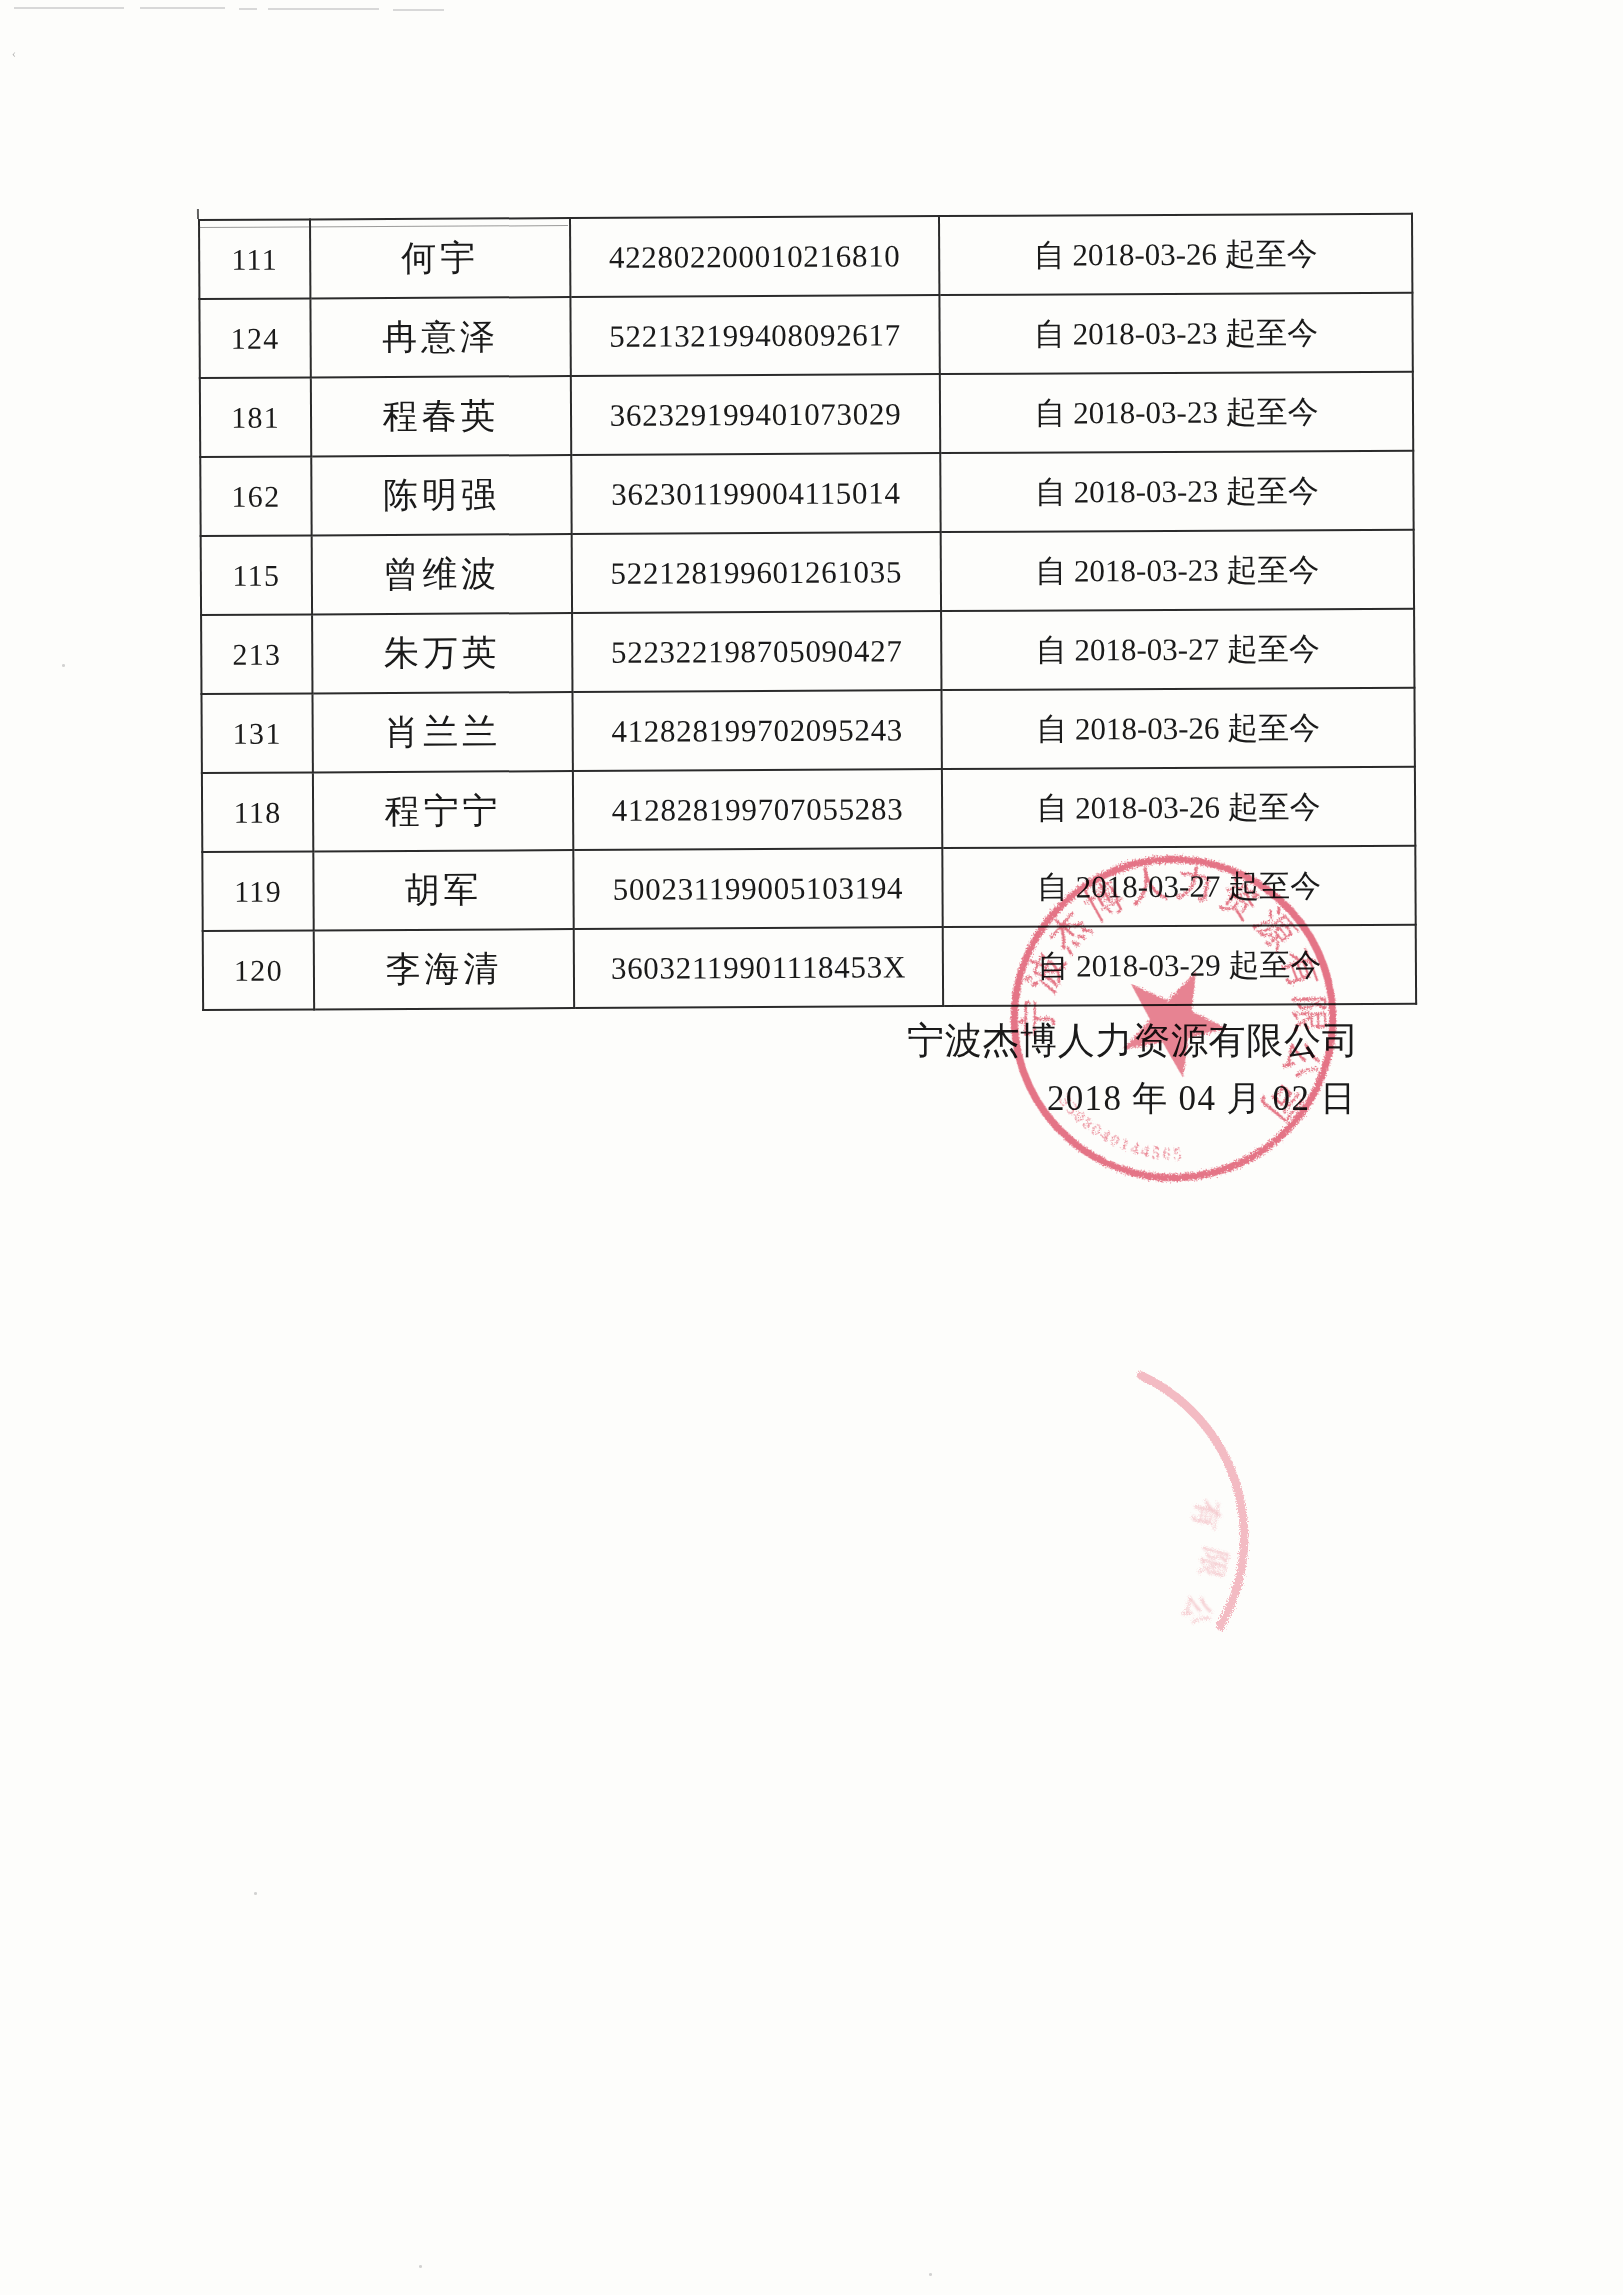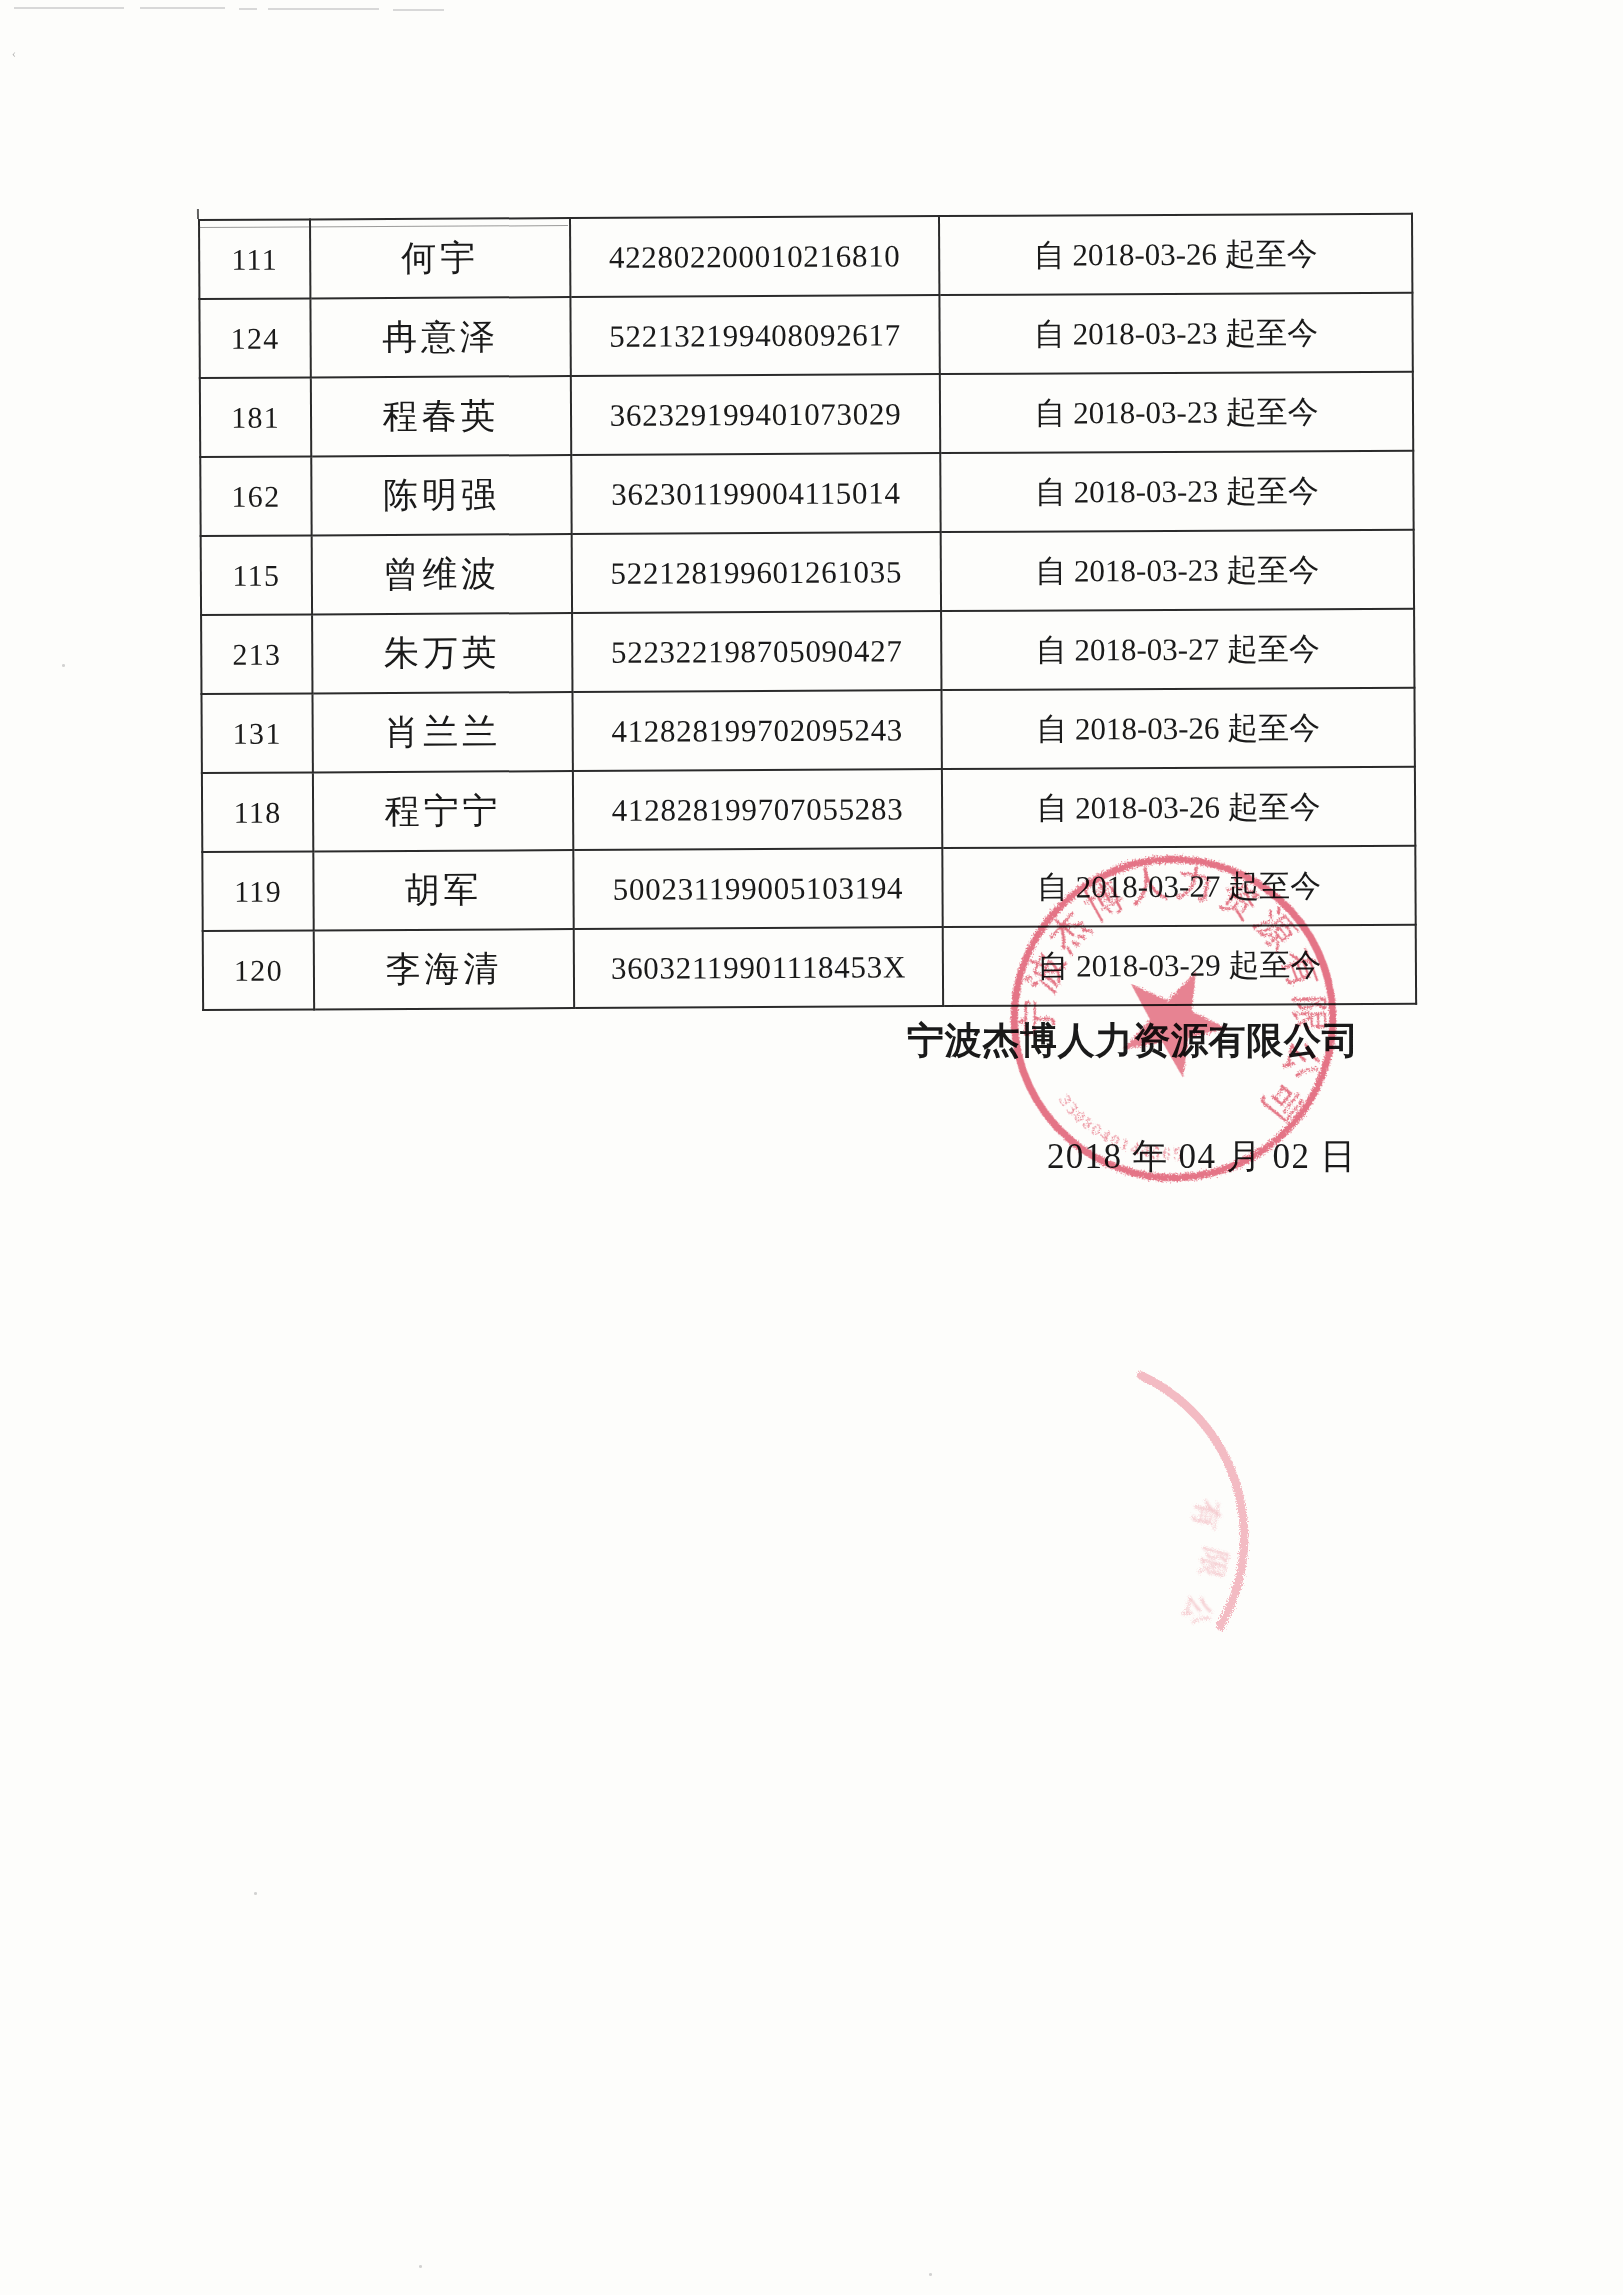--- a/index.html
+++ b/index.html
@@ -31,24 +31,24 @@
     padding:0;overflow:hidden;white-space:nowrap;
   }
   td.col-no{font-size:30px;letter-spacing:1.3px;margin-left:26px;}
   td.col-name{font-size:35px;letter-spacing:3.9px;}
   td.col-id{font-size:31px;letter-spacing:0.7px;}
   td.col-period{font-size:31px;}
   .stub-line{position:absolute;background:#3a3a3a;}
   
   .company-line{
     position:absolute;left:907px;top:1016px;
-    font-size:37px;letter-spacing:0.7px;white-space:nowrap;z-index:3;font-weight:bold;
+    font-size:37px;letter-spacing:0.7px;white-space:nowrap;z-index:3;
   }
   .date-line{
-    position:absolute;left:1047px;top:1133px;
+    position:absolute;left:1047px;top:1075px;
     font-size:35px;letter-spacing:1.3px;white-space:nowrap;z-index:3;
   }
   
   .seal-main{position:absolute;left:990px;top:835px;z-index:5;mix-blend-mode:multiply;}
   .seal-ghost{position:absolute;left:863px;top:1334px;z-index:4;mix-blend-mode:multiply;}
   .seal-main text{font-family:"Liberation Serif","DejaVu Serif",serif;}
   .seal-ghost text{font-family:"Liberation Serif","DejaVu Serif",serif;}
 </style>
 </head>
 <body>

